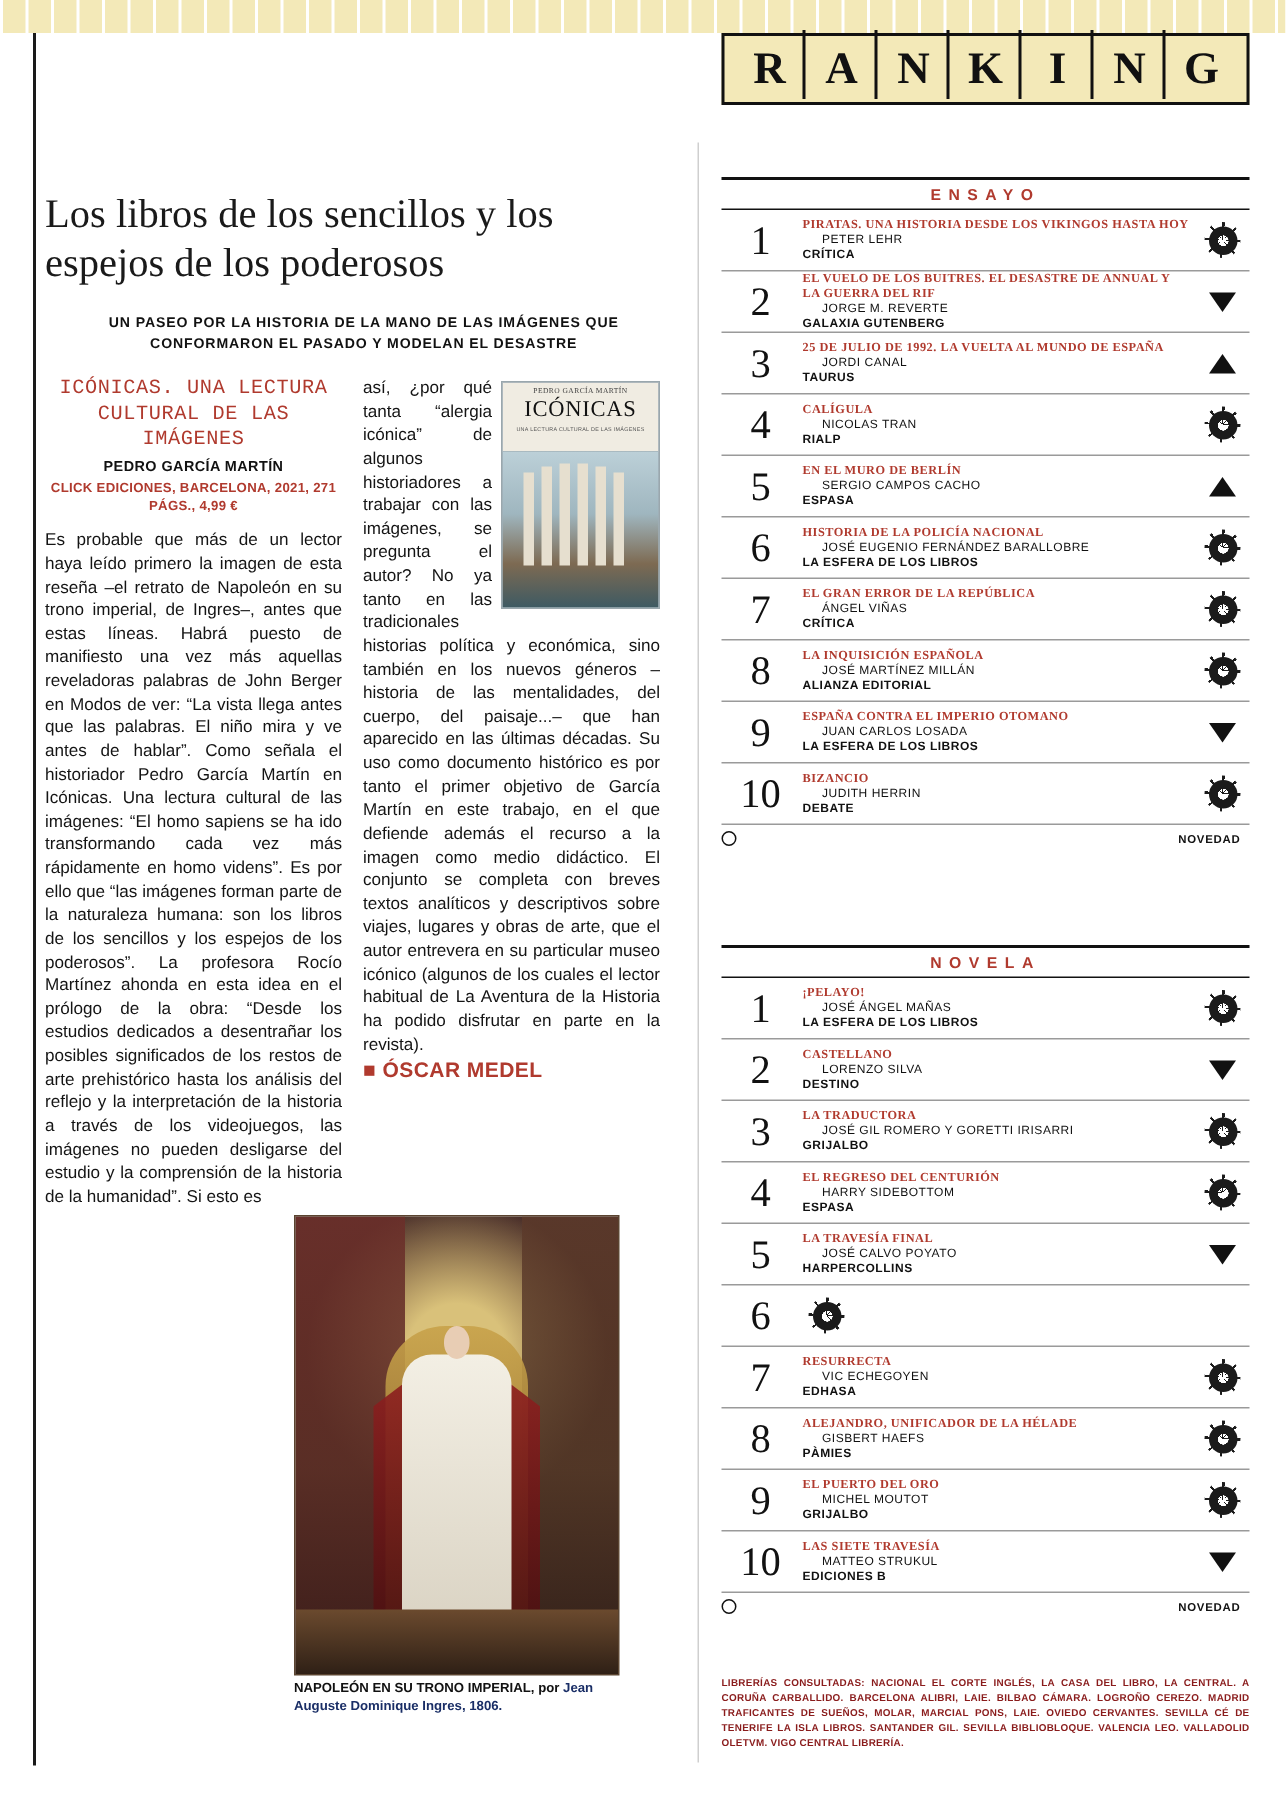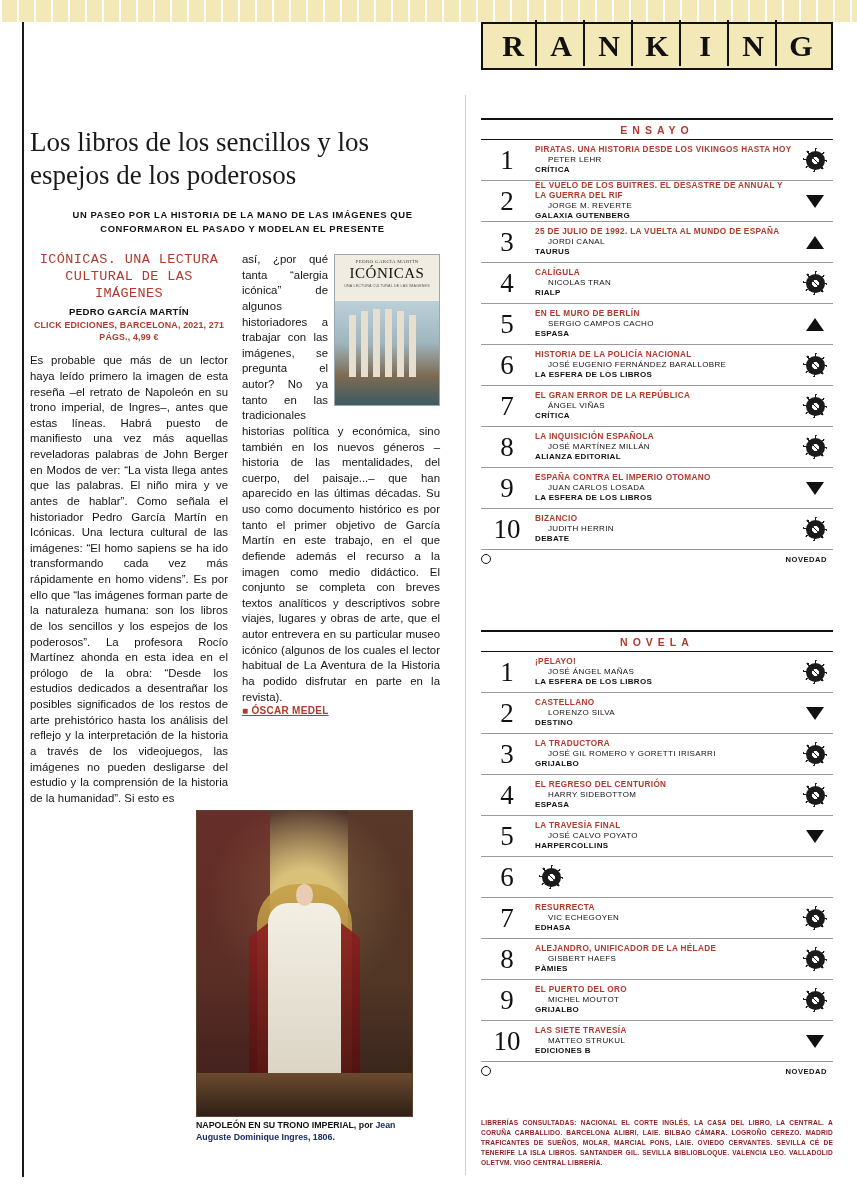--- a/index.html
+++ b/index.html
@@ -74,21 +74,21 @@
     background:linear-gradient(#2d4a63,#5c7f92);
     border:1px solid #9aa7ad;position:relative;overflow:hidden;
   }
   .cover .cv-top{position:absolute;left:0;top:0;right:0;height:46px;background:#f0ece2;}
   .cover .cv-t1{font-family:"Liberation Serif",serif;font-size:5px;color:#444;text-align:center;margin-top:4px;letter-spacing:.3px;}
   .cover .cv-t2{font-family:"Liberation Serif",serif;font-size:15px;color:#111;text-align:center;line-height:1;margin-top:2px;letter-spacing:.5px;}
   .cover .cv-t3{font-size:3.6px;color:#555;text-align:center;margin-top:3px;letter-spacing:.2px;}
   .cover .cv-img{position:absolute;left:0;top:46px;right:0;bottom:0;
     background:linear-gradient(#bcd0d8 0%,#9fb6bf 40%,#7d6a52 72%,#3e5a63 100%);}
   .cover .cv-col{position:absolute;background:#e6dfcf;width:7px;bottom:28px;}
-  .byline{color:#b03a2e;font-weight:700;font-size:10px;letter-spacing:.3px;text-decoration:underline;}
+  .byline{color:#b03a2e;font-weight:700;font-size:14px;letter-spacing:.3px;}
   
   .painting{
     position:absolute;left:196px;top:810px;width:215px;height:305px;
     background:
       radial-gradient(circle at 50% 30%, #d9c17a 0 14%, rgba(217,193,122,0) 42%),
       linear-gradient(#4a2f2a 0%, #6b4630 30%, #8a6a43 55%, #3a2a22 100%);
     border:1px solid #5a4430;overflow:hidden;
   }
   .painting .pcurt{position:absolute;left:0;top:0;width:34%;height:100%;background:linear-gradient(#6d2f2a,#3a1a18);opacity:.85;}
   .painting .pcurt2{position:absolute;right:0;top:0;width:30%;height:100%;background:linear-gradient(#5d3a2a,#2e1c16);opacity:.8;}
@@ -111,21 +111,21 @@
   }
   .rk-row{
     display:flex;align-items:center;border-bottom:1px solid #9a9a9a;height:40px;
   }
   .rk-row:last-of-type{border-bottom:2px solid #111;}
   .rk-num{
     width:52px;flex:none;text-align:center;
     font-family:"Liberation Serif", serif;font-size:27px;color:#111;line-height:1;
   }
   .rk-info{flex:1;padding:2px 4px 2px 2px;min-width:0;}
-  .rk-title{color:#b03a2e;font-size:8.2px;font-weight:700;letter-spacing:.35px;line-height:1.25;}
+  .rk-title{color:#b03a2e;font-size:8.2px;font-weight:700;letter-spacing:.35px;line-height:1.25;font-family:Liberation Serif, serif;}
   .rk-author{color:#111;font-size:8px;letter-spacing:.35px;line-height:1.25;padding-left:13px;}
   .rk-pub{color:#111;font-size:8px;font-weight:700;letter-spacing:.35px;line-height:1.25;}
   .rk-mark{width:36px;flex:none;display:flex;align-items:center;justify-content:center;}
   .sun{
     width:19px;height:19px;border-radius:50%;
     background:
       radial-gradient(circle at 50% 50%, #ffffff 0 26%, #1b1b1b 27% 100%);
     position:relative;
   }
   .sun:before{
@@ -219,21 +219,21 @@
     <div class="ltr">I</div>
     <div class="ltr">N</div>
     <div class="ltr">G</div>
   </div>
 
 <div class="vrule"></div>
 <div class="vrule2"></div>
 
 <div class="article">
   <h1 class="headline">Los libros de los sencillos y los espejos de los poderosos</h1>
-  <div class="standfirst">UN PASEO POR LA HISTORIA DE LA MANO DE LAS IMÁGENES QUE CONFORMARON EL PASADO Y MODELAN EL PRESENTE</div>
+  <div class="standfirst">UN PASEO POR LA HISTORIA DE LA MANO DE LAS IMÁGENES QUE CONFORMARON EL PASADO Y MODELAN EL DESASTRE</div>
 
   <div class="cols">
     <div class="col">
       <div class="bookmeta">
         <div class="title">ICÓNICAS. UNA LECTURA CULTURAL DE LAS IMÁGENES</div>
         <div class="author">PEDRO GARCÍA MARTÍN</div>
         <div class="pub">CLICK EDICIONES, BARCELONA, 2021, 271 PÁGS., 4,99 €</div>
       </div>
       <div class="body-txt">Es probable que más de un lector haya leído primero la imagen de esta reseña –el retrato de Napoleón en su trono imperial, de Ingres–, antes que estas líneas. Habrá puesto de manifiesto una vez más aquellas reveladoras palabras de John Berger en Modos de ver: “La vista llega antes que las palabras. El niño mira y ve antes de hablar”. Como señala el historiador Pedro García Martín en Icónicas. Una lectura cultural de las imágenes: “El homo sapiens se ha ido transformando cada vez más rápidamente en homo videns”. Es por ello que “las imágenes forman parte de la naturaleza humana: son los libros de los sencillos y los espejos de los poderosos”. La profesora Rocío Martínez ahonda en esta idea en el prólogo de la obra: “Desde los estudios dedicados a desentrañar los posibles significados de los restos de arte prehistórico hasta los análisis del reflejo y la interpretación de la historia a través de los videojuegos, las imágenes no pueden desligarse del estudio y la comprensión de la historia de la humanidad”. Si esto es</div>
     </div>

